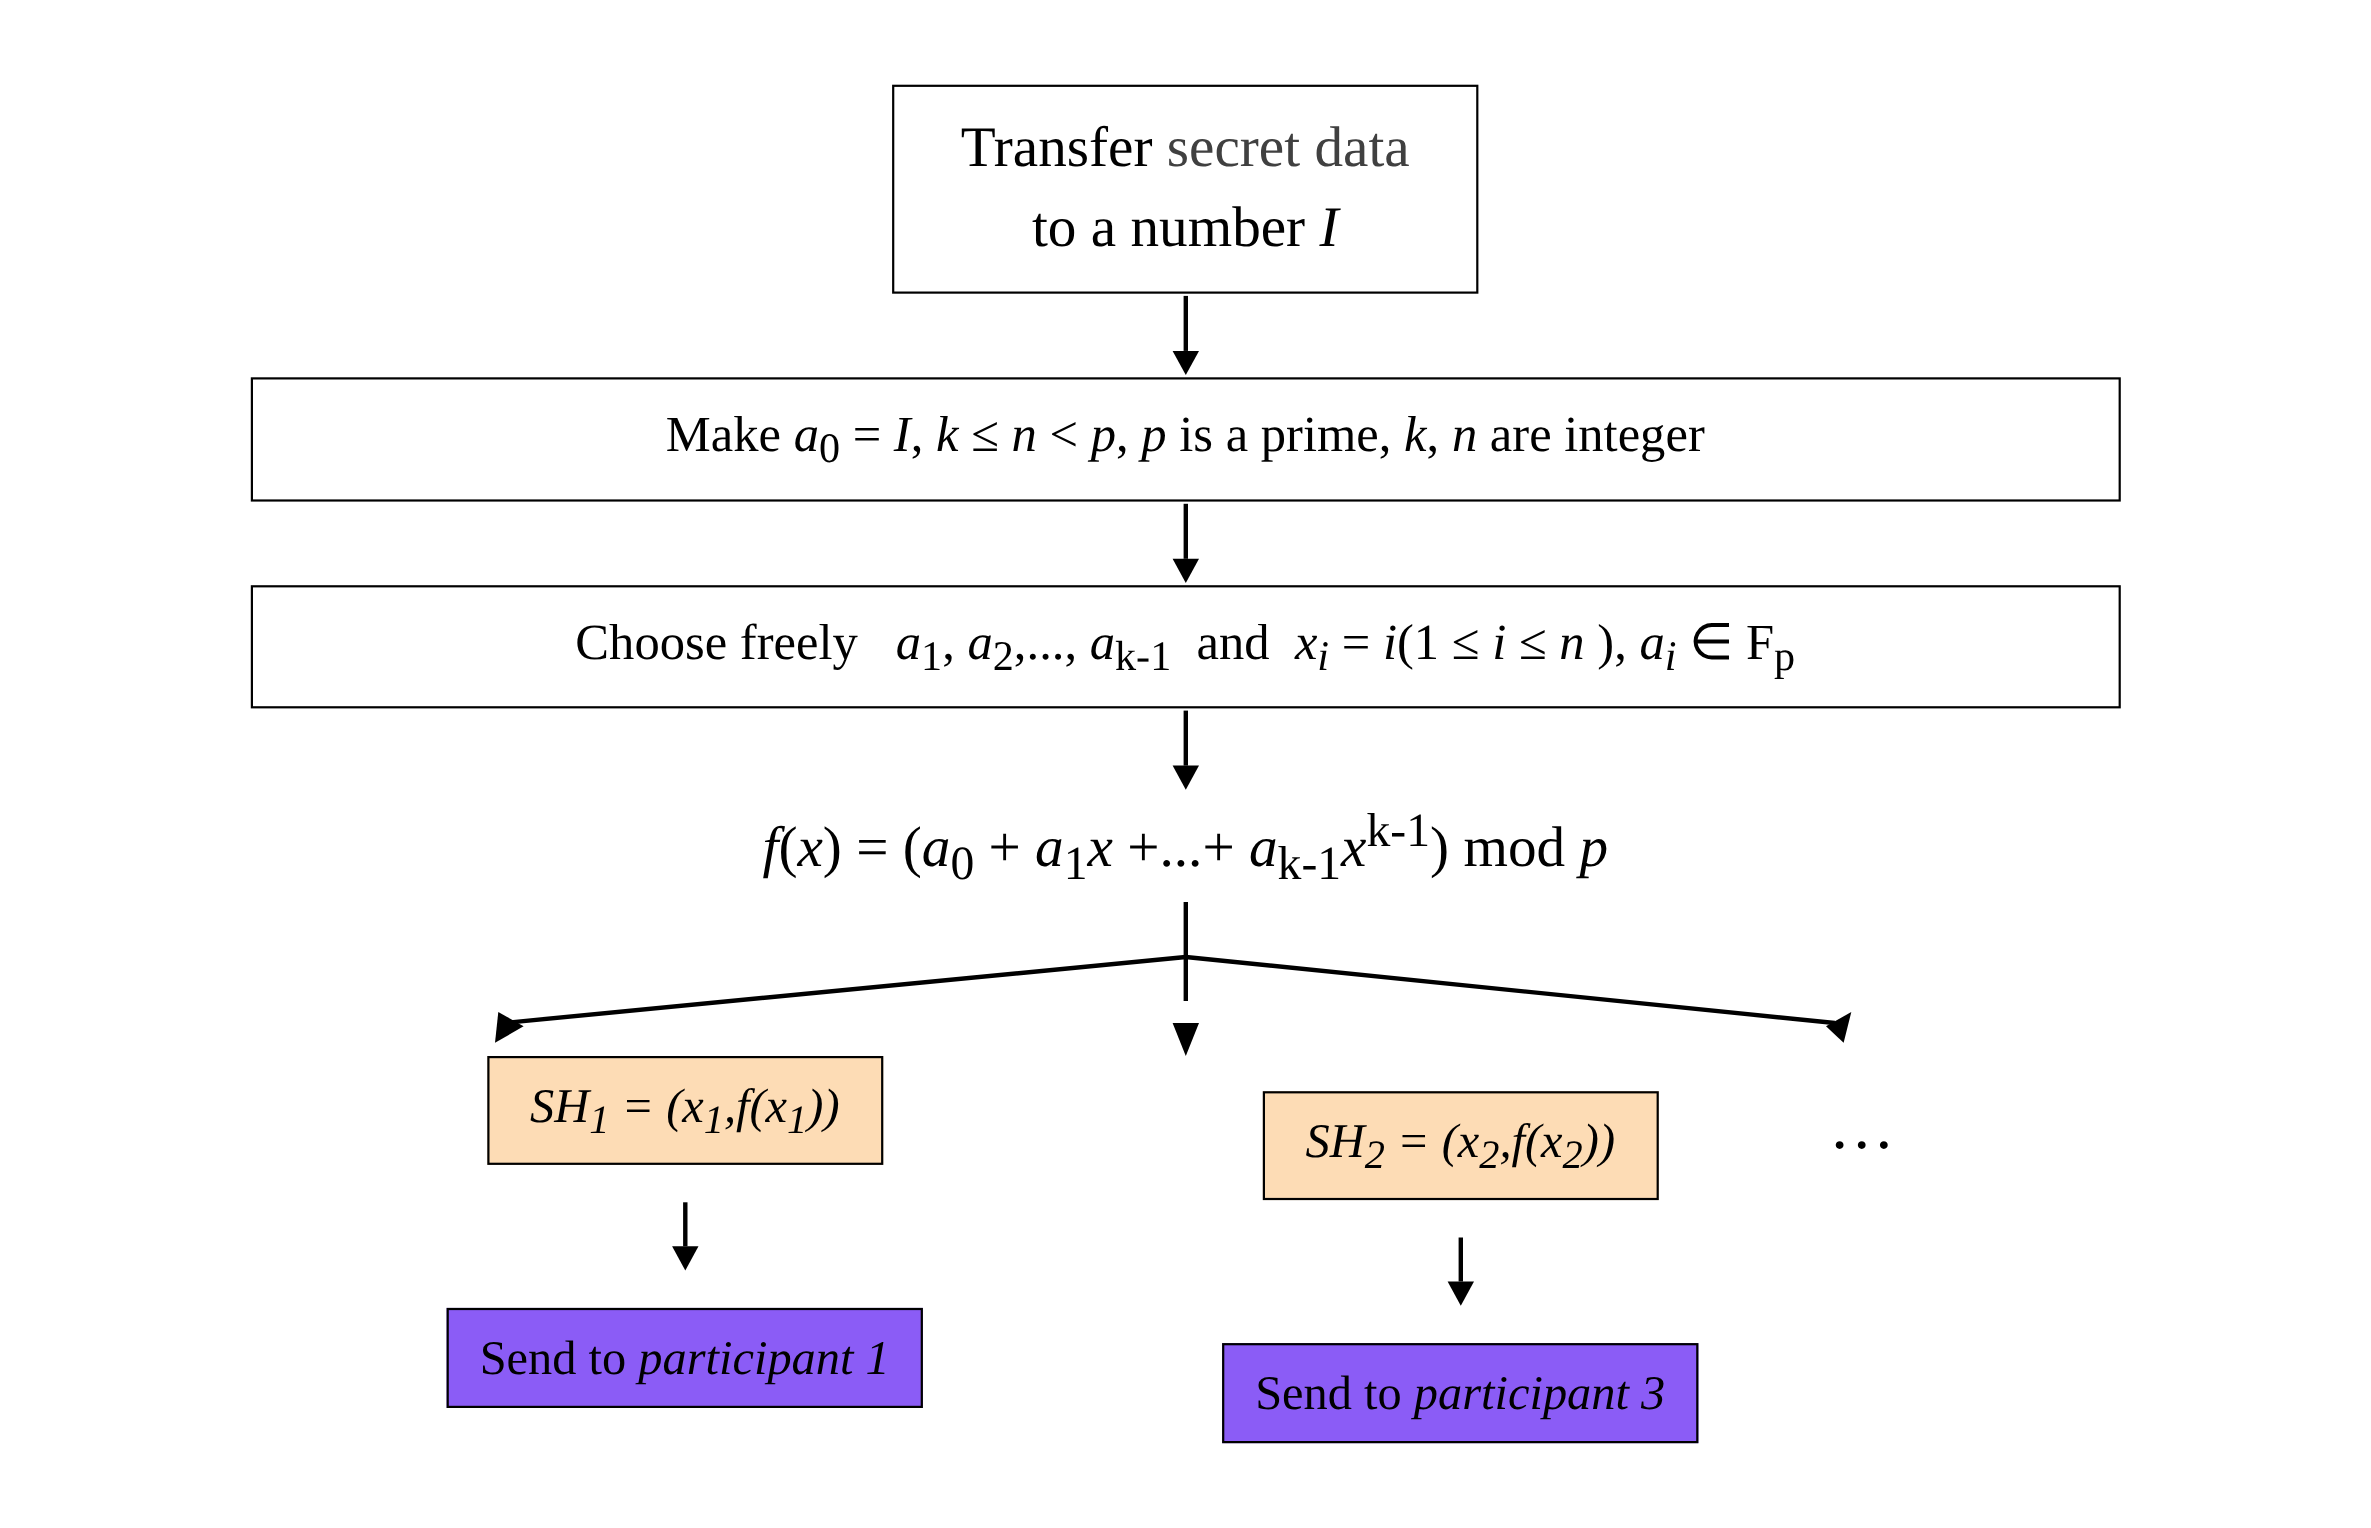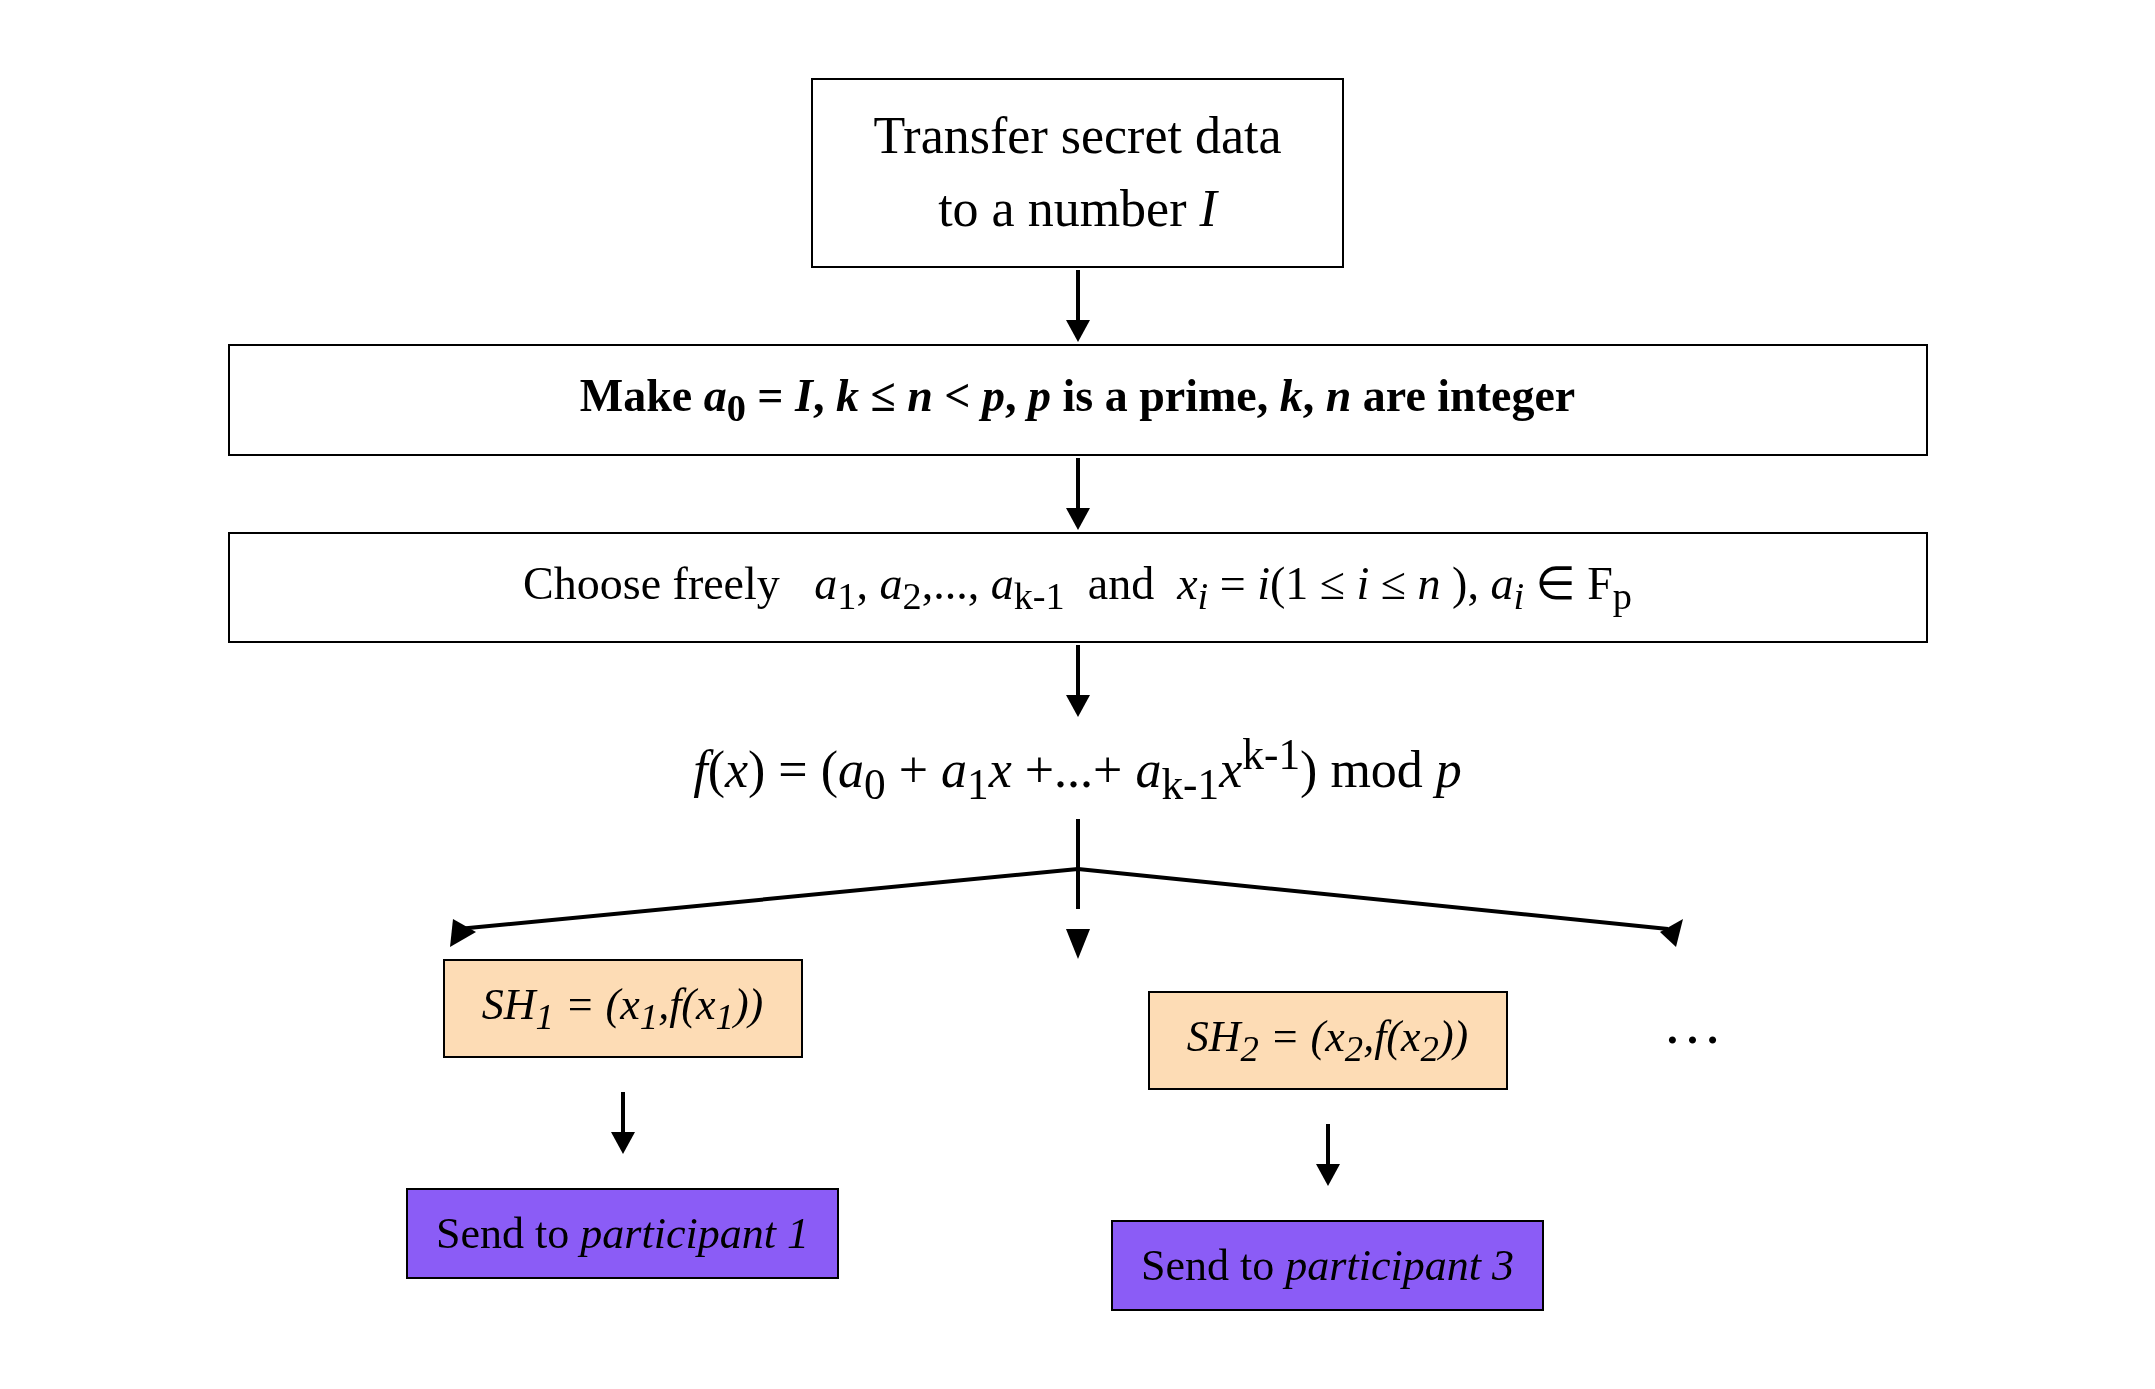--- a/index.html
+++ b/index.html
@@ -32,21 +32,20 @@
       line-height: 1.4;
     }
 
     .box-title {
       font-size: 52px;
       padding: 20px 60px;
     }
 
     .box-wide {
       width: 1700px;
-      font-weight: bold;
     }
 
     .box-medium {
       width: 1700px;
     }
 
     
     .arrow-down {
       display: flex;
       flex-direction: column;
@@ -100,21 +99,21 @@
     .box-send {
       background: #8b5cf6;
       border: 2.5px solid #000;
       padding: 18px 28px;
       font-size: 44px;
       text-align: center;
       min-width: 380px;
     }
 
     
-    .blue { color: #000000; }
+    .blue { color: #404040; }
     .italic { font-style: italic; }
 
     
     .math { font-style: italic; }
   </style>
 </head>
 <body>
 
 <div class="diagram">
 

